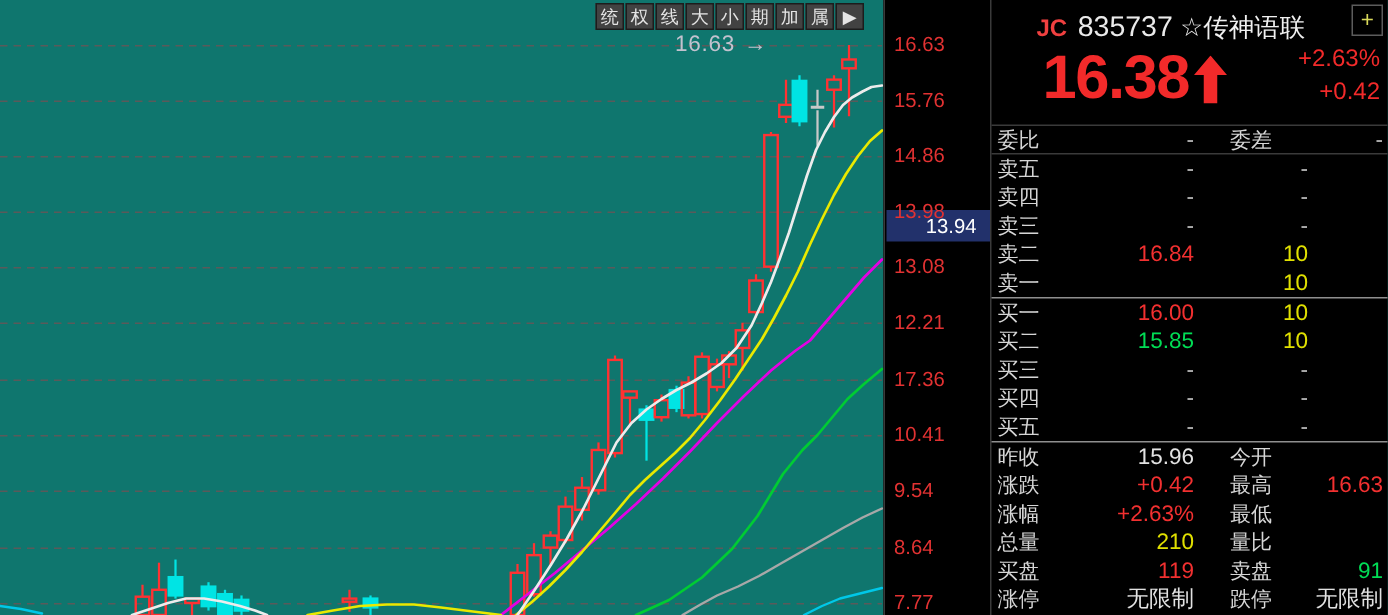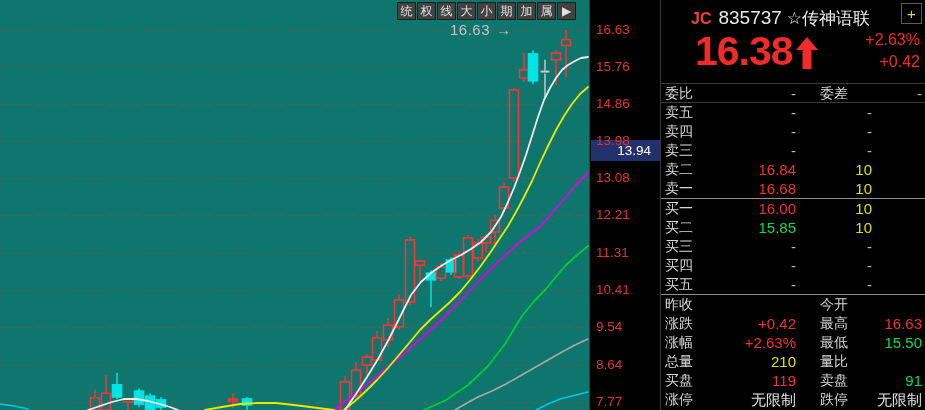--- a/index.html
+++ b/index.html
@@ -195,21 +195,21 @@
   </div>
 
 <div id="axis">
   <div id="price-tag" style="top: 140px;">13.94</div>
 <div class="axlabel" style="top: 22px;">16.63</div>
     <div class="axlabel" style="top: 59px;">15.76</div>
     <div class="axlabel" style="top: 96px;">14.86</div>
     <div class="axlabel" style="top: 133px;">13.98</div>
     <div class="axlabel" style="top: 170px;">13.08</div>
     <div class="axlabel" style="top: 207px;">12.21</div>
-    <div class="axlabel" style="top: 245px;">11.31</div>
+    <div class="axlabel" style="top: 245px;">17.36</div>
     <div class="axlabel" style="top: 282px;">10.41</div>
     <div class="axlabel" style="top: 319px;">9.54</div>
     <div class="axlabel" style="top: 357px;">8.64</div>
     <div class="axlabel" style="top: 394px;">7.77</div>
   </div>
 
 <div id="panel">
   <div id="phead">
     <div class="r1">
       <span class="mkt">JC</span><span class="code">835737</span><span class="name">☆传神语联</span>
@@ -250,21 +250,20 @@
         <span class="price c-dim">-</span>
         <span class="qty c-dim">-</span>
       </div>
       <div class="lvl">
         <span class="lab">卖二</span>
         <span class="price c-red">16.84</span>
         <span class="qty c-yellow">10</span>
       </div>
       <div class="lvl">
         <span class="lab">卖一</span>
-        <span class="price c-red">16.68</span>
         <span class="qty c-yellow">10</span>
       </div>
     </div>
   <div class="sep"></div>
   <div id="buy-levels">
       <div class="lvl">
         <span class="lab">买一</span>
         <span class="price c-red">16.00</span>
         <span class="qty c-yellow">10</span>
       </div>
@@ -286,33 +285,33 @@
       <div class="lvl">
         <span class="lab">买五</span>
         <span class="price c-dim">-</span>
         <span class="qty c-dim">-</span>
       </div>
     </div>
   <div class="sep"></div>
   <div id="stats">
       <div class="prow">
         <span class="lab">昨收</span>
+        <span class="v1 c-white">15.96</span>
         <span class="lab2">今开</span>
       </div>
       <div class="prow">
         <span class="lab">涨跌</span>
         <span class="v1 c-red">+0.42</span>
         <span class="lab2">最高</span>
         <span class="v2 c-red">16.63</span>
       </div>
       <div class="prow">
         <span class="lab">涨幅</span>
         <span class="v1 c-red">+2.63%</span>
         <span class="lab2">最低</span>
-        <span class="v2 c-green">15.50</span>
       </div>
       <div class="prow">
         <span class="lab">总量</span>
         <span class="v1 c-yellow">210</span>
         <span class="lab2">量比</span>
       </div>
       <div class="prow">
         <span class="lab">买盘</span>
         <span class="v1 c-red">119</span>
         <span class="lab2">卖盘</span>

